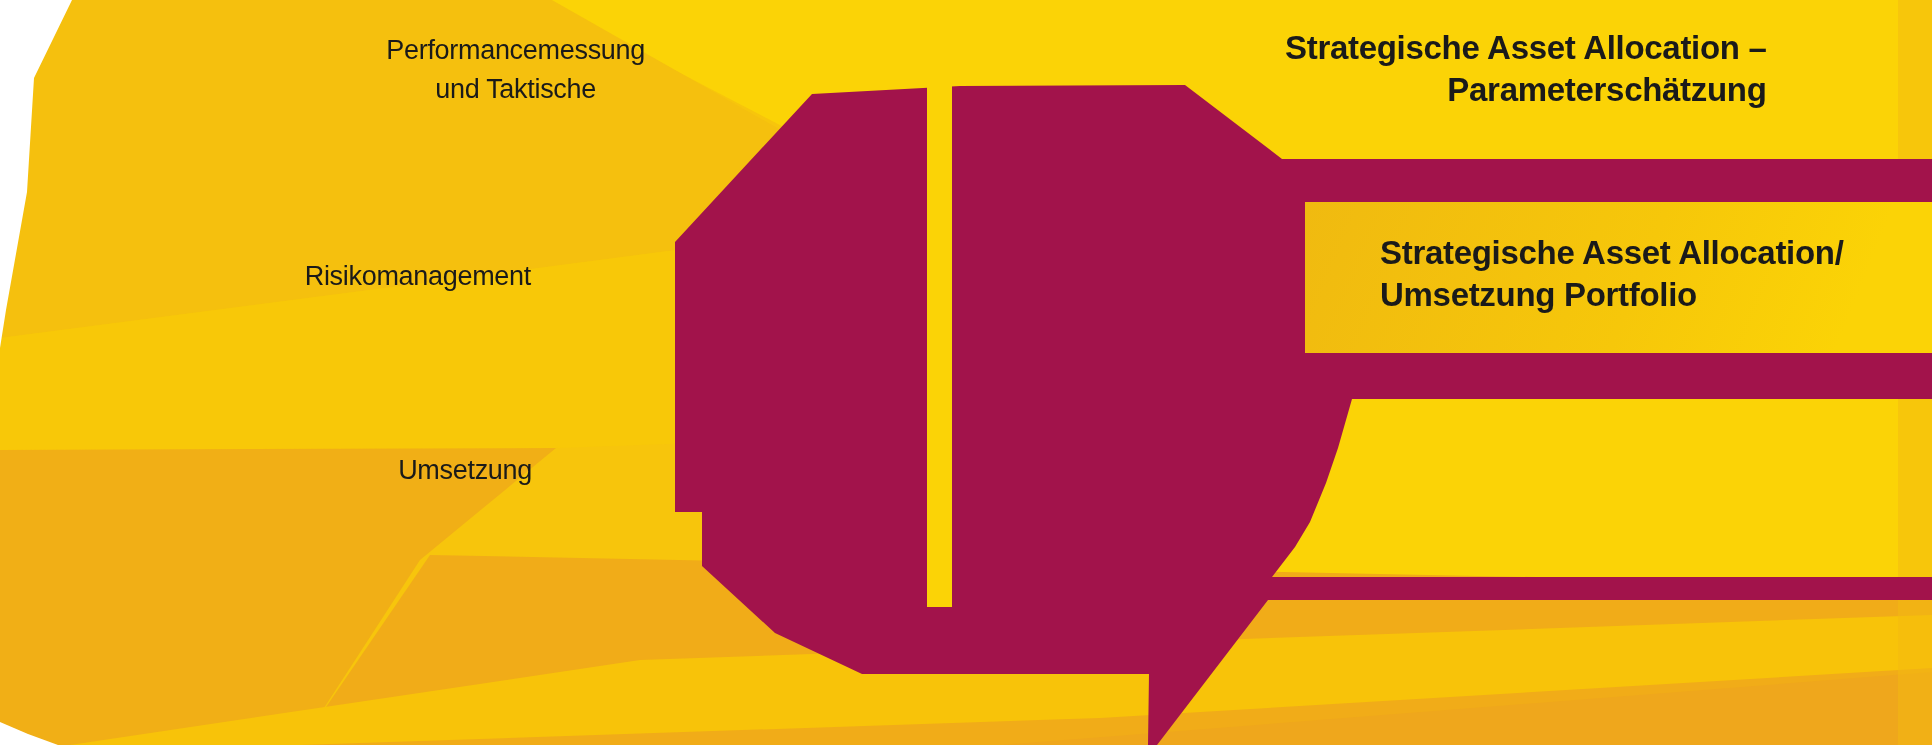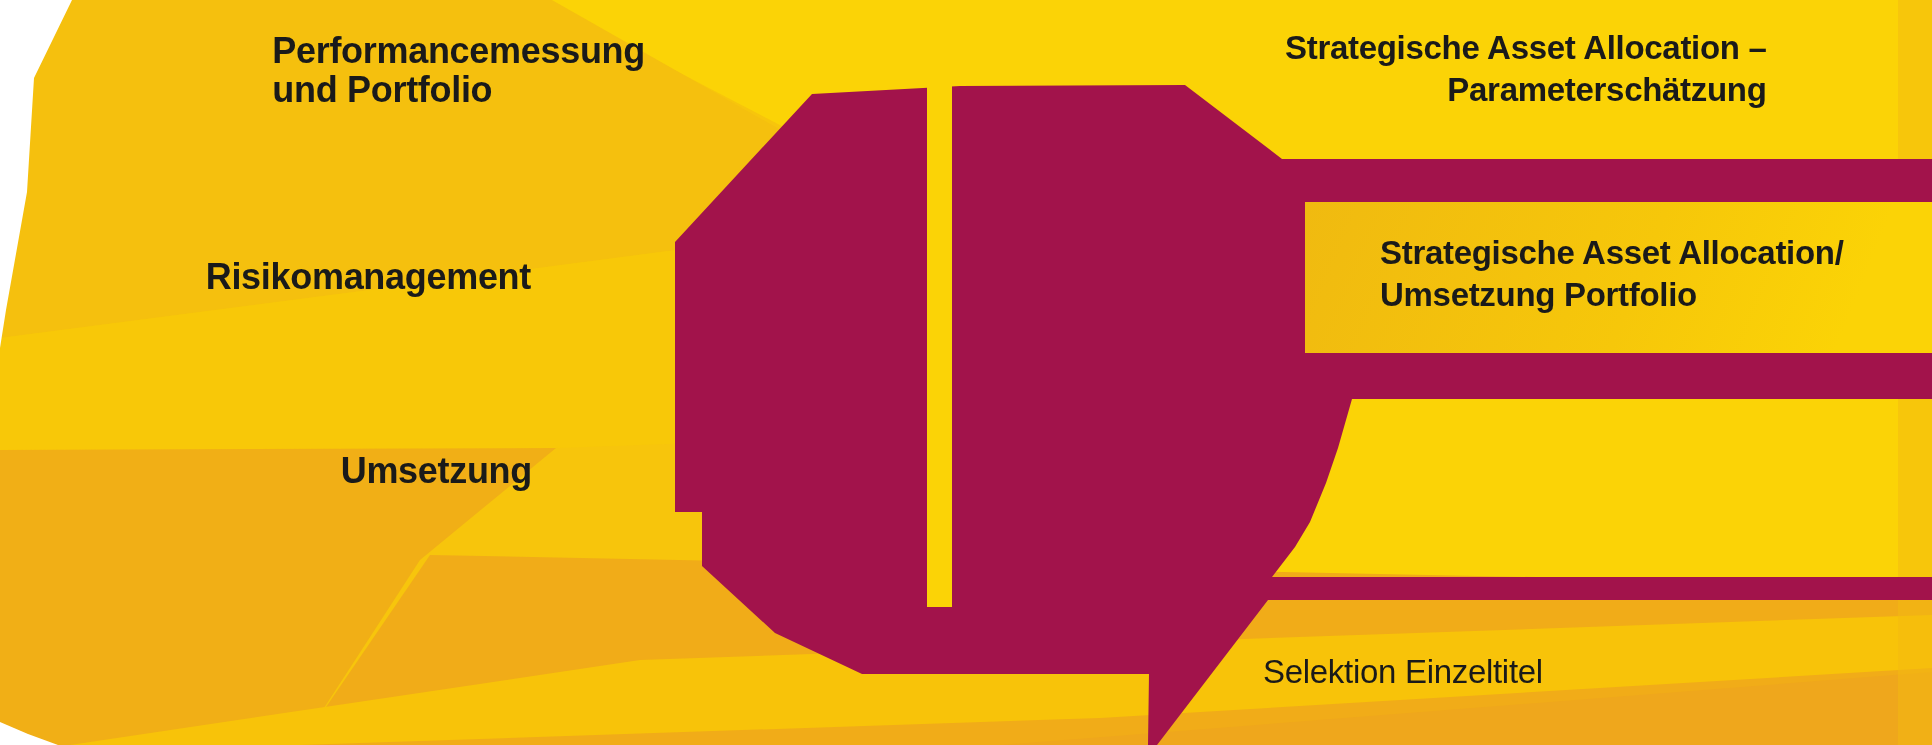--- a/index.html
+++ b/index.html
@@ -7,22 +7,22 @@
     position:relative;
     width:1932px;height:745px;
     overflow:hidden;
     background:#ffffff;
     font-family:"Liberation Sans",sans-serif;
     color:#1a1a1a;
   }
   .stage svg{position:absolute;left:0;top:0;display:block;}
   .lbl{position:absolute;white-space:nowrap;}
   .lbl-left{
-    text-align:left;
-    font-size:36px;line-height:39px;font-weight:700;
+    text-align:center;
+    font-size:27px;line-height:39px;font-weight:400;
     letter-spacing:-0.3px;
   }
   .lbl-right{
     text-align:left;
     font-size:33px;line-height:42px;font-weight:400;
     letter-spacing:-0.3px;
   }
   .bold{font-weight:700;text-align:right;}
   
   .pos-l1{right:1287px;top:31px;}
@@ -74,30 +74,27 @@
     <rect x="927" y="83" width="25" height="524" fill="#FBD306"></rect>
   </svg>
 
   <div class="highlight-box">
     <div>Strategische Asset Allocation/</div>
     <div>Umsetzung Portfolio</div>
   </div>
 
   <div class="lbl lbl-left pos-l1">
     <div>Performancemessung</div>
-    <div>und Portfolio</div>
+    <div>und Taktische</div>
   </div>
   <div class="lbl lbl-left pos-l2">
     <div>Risikomanagement</div>
   </div>
   <div class="lbl lbl-left pos-l3">
     <div>Umsetzung</div>
   </div>
 
   <div class="lbl lbl-right bold pos-r1">
     <div>Strategische Asset Allocation –</div>
     <div>Parameterschätzung</div>
   </div>
-  <div class="lbl lbl-right pos-r4">
-    <div>Selektion Einzeltitel</div>
-  </div>
 
 </div>
 
 </body></html>

